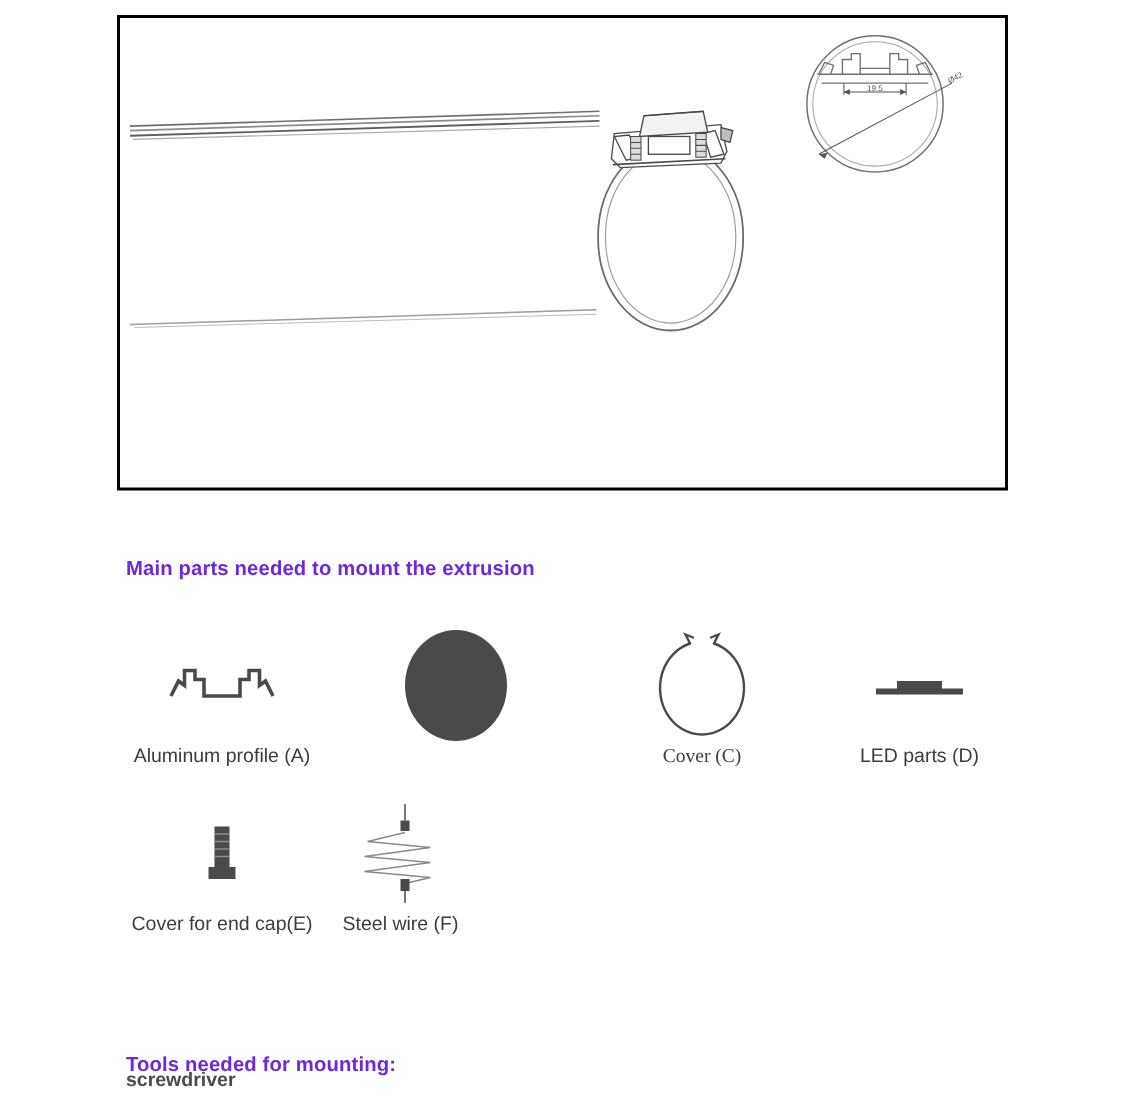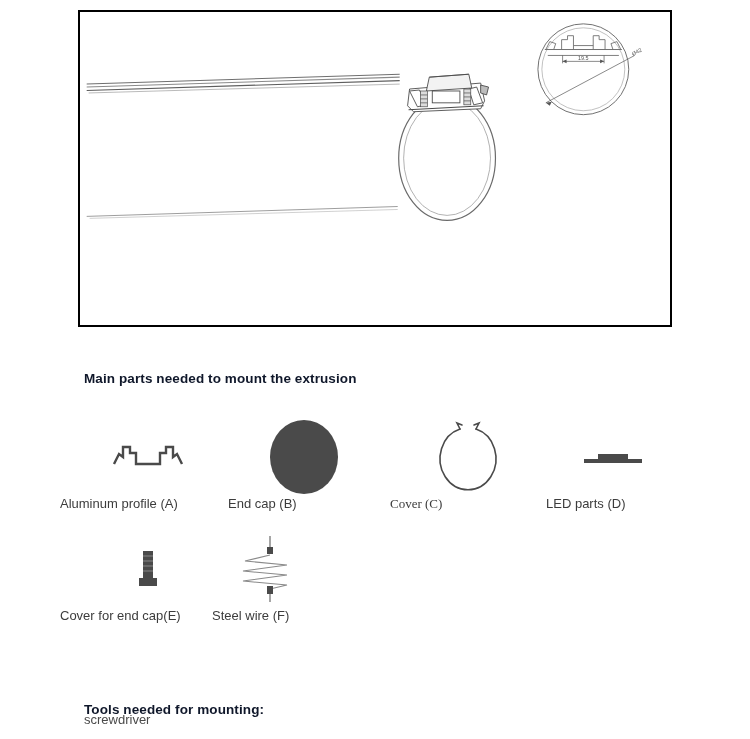--- a/index.html
+++ b/index.html
@@ -34,42 +34,42 @@
     width: 100%;
     height: 100%;
     display: block;
   }
 
   
   .section-heading {
     position: absolute;
     font-size: 13.5px;
     font-weight: bold;
-    color: #0f172a;
+    color: #6d28d9;
     white-space: nowrap;
     letter-spacing: 0.1px;
     text-align: right;
   }
   #main-parts-heading { left: 84px; top: 371px; }
   #tools-heading      { left: 84px; top: 702px; }
 
   #tools-list-item {
     position: absolute;
     left: 84px;
     top: 712px;
     font-size: 13px;
-    font-weight: normal;
+    font-weight: bold;
     color: #4a4a4a;
     white-space: nowrap;
   }
 
   
   .part-cell {
     position: absolute;
-    text-align: left;
+    text-align: center;
   }
   .part-figure {
     height: 78px;
     display: flex;
     align-items: center;
     justify-content: center;
   }
   .part-label {
     font-size: 13px;
     color: #3c3c3c;
@@ -193,21 +193,20 @@
       </g>
     </svg>
   </div>
   <div class="part-label">Aluminum profile (A)</div>
 </div>
 
 <div class="part-cell" id="part-b">
   <div class="part-figure">
     <div class="endcap-shape"></div>
   </div>
-  <div class="part-label">End cap (B)</div>
 </div>
 
 <div class="part-cell" id="part-c">
   <div class="part-figure">
     <svg width="66" height="74" viewBox="0 0 66 74">
       <g fill="none" stroke="#4a4a4a" stroke-width="1.6" stroke-linecap="round">
         <path d="M 25,9 A 28,31 0 1 0 41,9"></path>
         <path d="M 25,9 L 22,3 L 27,5"></path>
         <path d="M 41,9 L 44,3 L 39,5"></path>
       </g>

